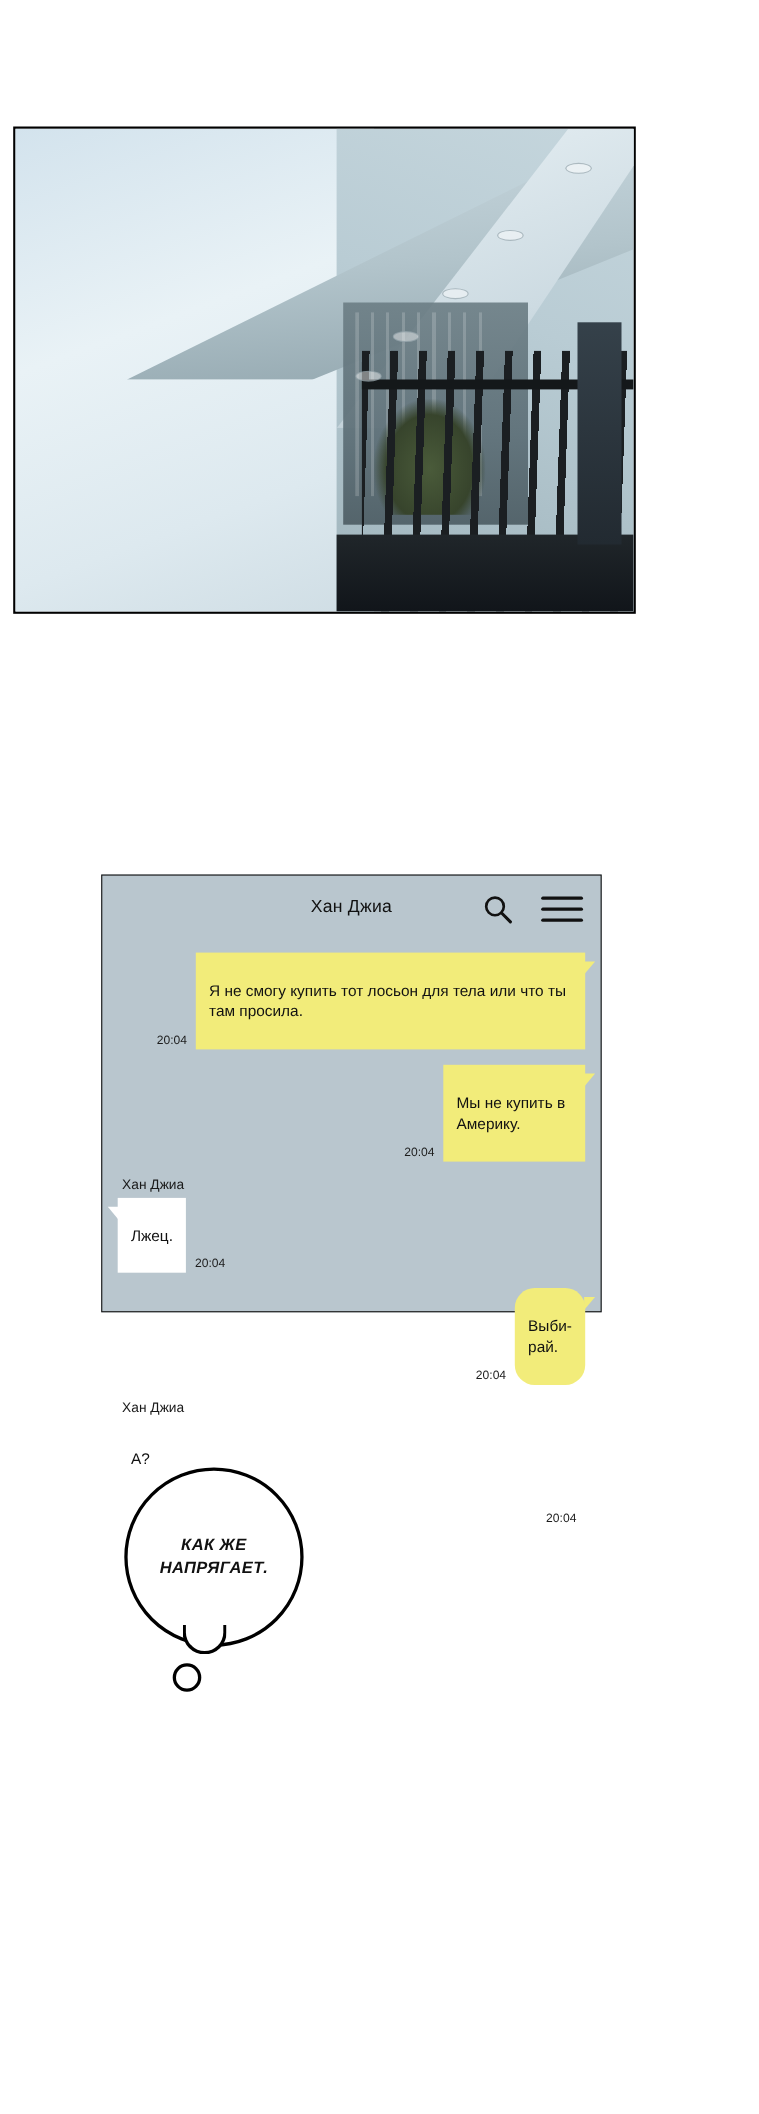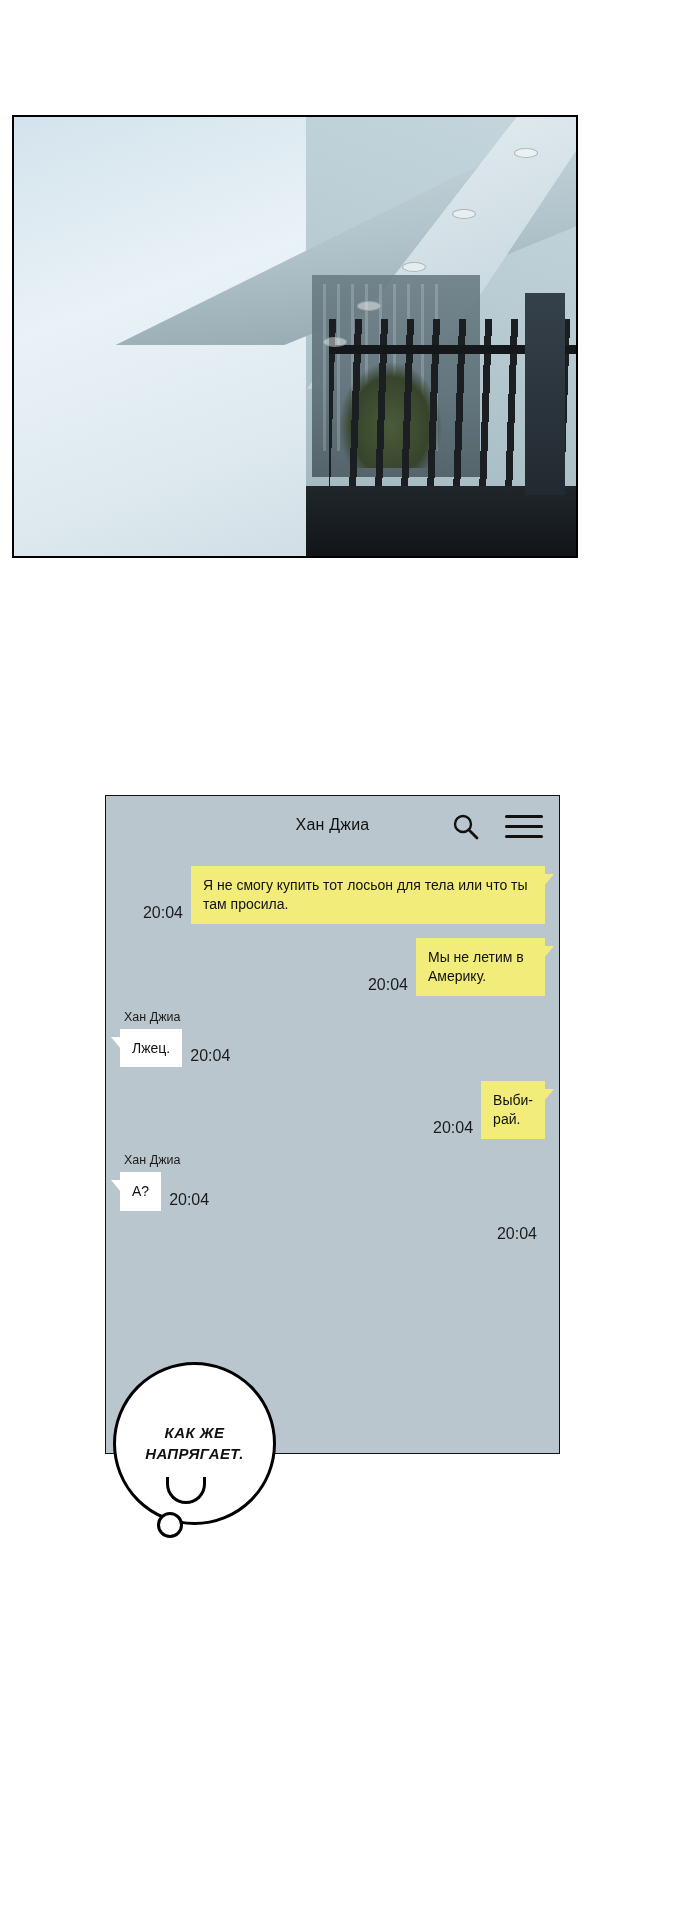--- a/index.html
+++ b/index.html
@@ -122,24 +122,24 @@
     width: 22px;
     height: 8px;
     border-radius: 50%;
     background: rgba(255,255,255,.45);
     border: 1px solid rgba(120,140,150,.55);
   }
 
   
   .chat-panel {
     position: absolute;
-    left: 105px;
+    left: 92px;
     top: 795px;
     width: 455px;
-    height: 659px;
+    height: 398px;
     background: #b9c6ce;
     border: 1px solid #111;
     box-sizing: border-box;
   }
   .chat-header {
     position: relative;
     height: 58px;
     display: flex;
     align-items: center;
     justify-content: center;
@@ -182,21 +182,21 @@
   .msg-row.right { justify-content: flex-end; }
   .msg-row.left { justify-content: flex-start; }
 
   .sender-name {
     font-size: 12.5px;
     color: #1a1a1a;
     margin: 0 0 5px 4px;
   }
   .bubble {
     position: relative;
-    padding: 10px 12px;
+    padding: 25px 12px;
     font-size: 14px;
     line-height: 1.35;
     color: #111;
     max-width: 330px;
   }
   .bubble.yellow { background: #f2ec7a; }
   .bubble.white  { background: #ffffff; text-align: center; }
 
   
   .bubble.yellow:after {
@@ -212,31 +212,31 @@
     content: "";
     position: absolute;
     left: -9px;
     top: 8px;
     border-style: solid;
     border-width: 0 10px 12px 0;
     border-color: transparent #ffffff transparent transparent;
   }
 
   .time {
-    font-size: 16px;
+    font-size: 11px;
     color: #1c1c1c;
     margin: 0 8px 2px 8px;
     white-space: nowrap;
   }
 
   
   .thought {
     position: absolute;
     left: 113px;
-    top: 1362px;
+    top: 1334px;
     width: 157px;
     height: 157px;
     border: 3px solid #000;
     border-radius: 50%;
     background: #fff;
     display: flex;
     align-items: center;
     justify-content: center;
     text-align: center;
   }
@@ -314,34 +314,34 @@
 
   <div class="chat-body">
 
     <div class="msg-row right">
       <div class="time">20:04</div>
       <div class="bubble yellow" style="max-width:330px">Я не смогу купить тот лосьон для тела или что ты там просила.</div>
     </div>
 
     <div class="msg-row right">
       <div class="time">20:04</div>
-      <div class="bubble yellow" style="max-width:105px">Мы не летим в Америку.</div>
+      <div class="bubble yellow" style="max-width:105px">Мы не купить в Америку.</div>
     </div>
 
     <div>
       <div class="sender-name">Хан Джиа</div>
       <div class="msg-row left">
         <div class="bubble white">Лжец.</div>
         <div class="time">20:04</div>
       </div>
     </div>
 
     <div class="msg-row right">
       <div class="time">20:04</div>
-      <div class="bubble yellow" style="max-width:52px; white-space:pre-line;">Выби-
+      <div class="bubble yellow" style="max-width:52px; white-space:pre-line;border-radius:18px;">Выби-
 рай.</div>
     </div>
 
     <div>
       <div class="sender-name">Хан Джиа</div>
       <div class="msg-row left">
         <div class="bubble white">А?</div>
         <div class="time">20:04</div>
       </div>
     </div>

